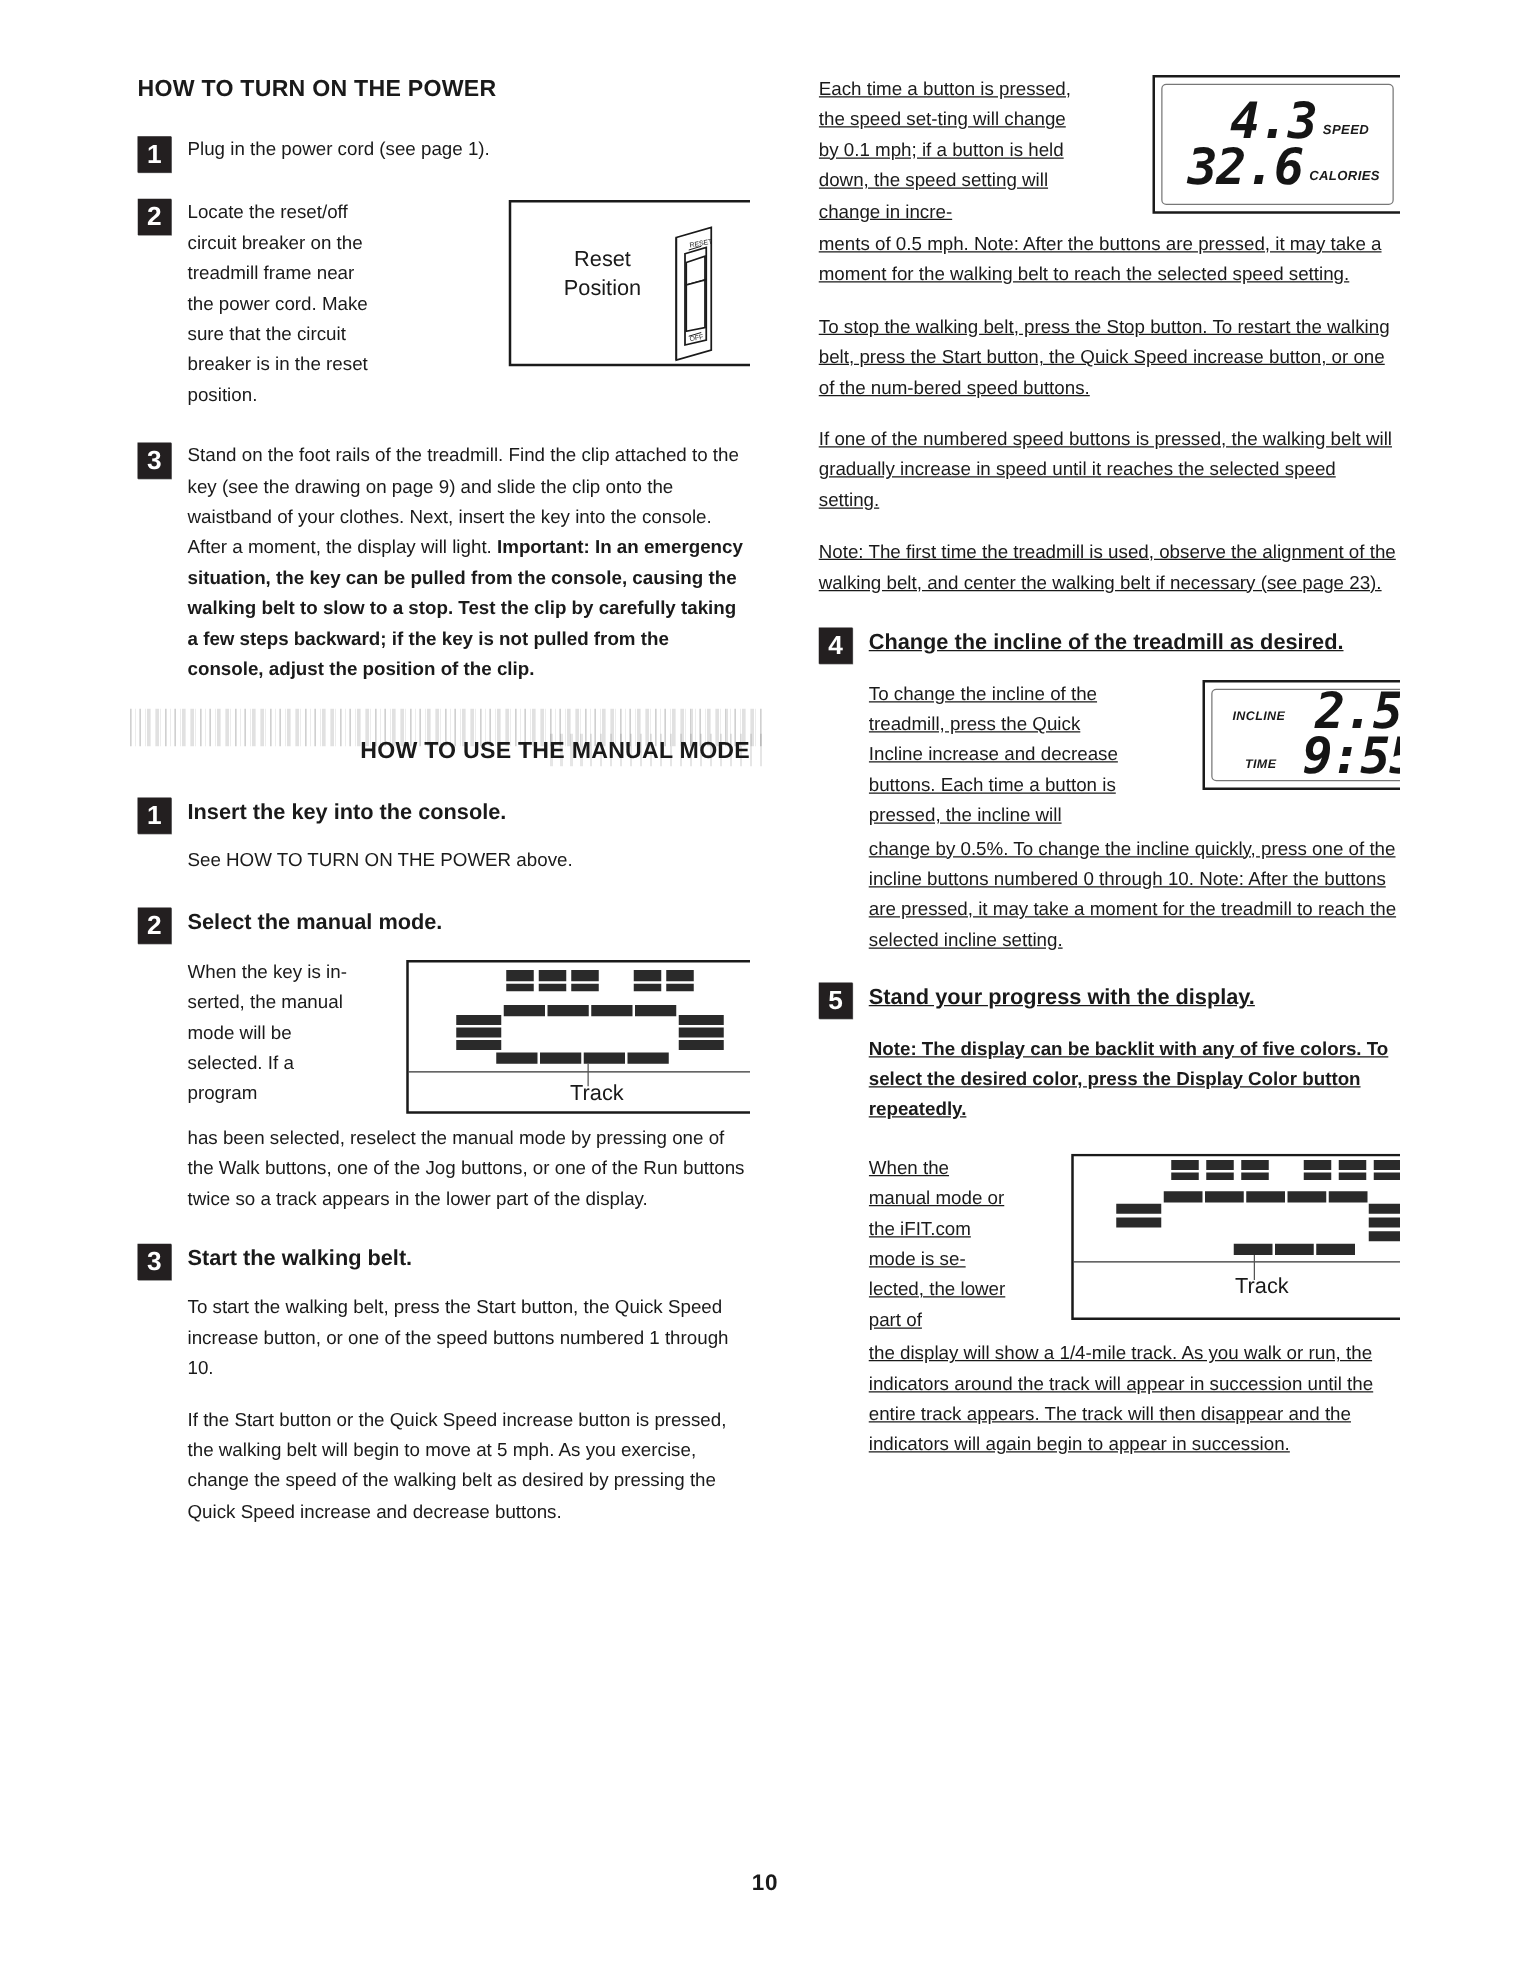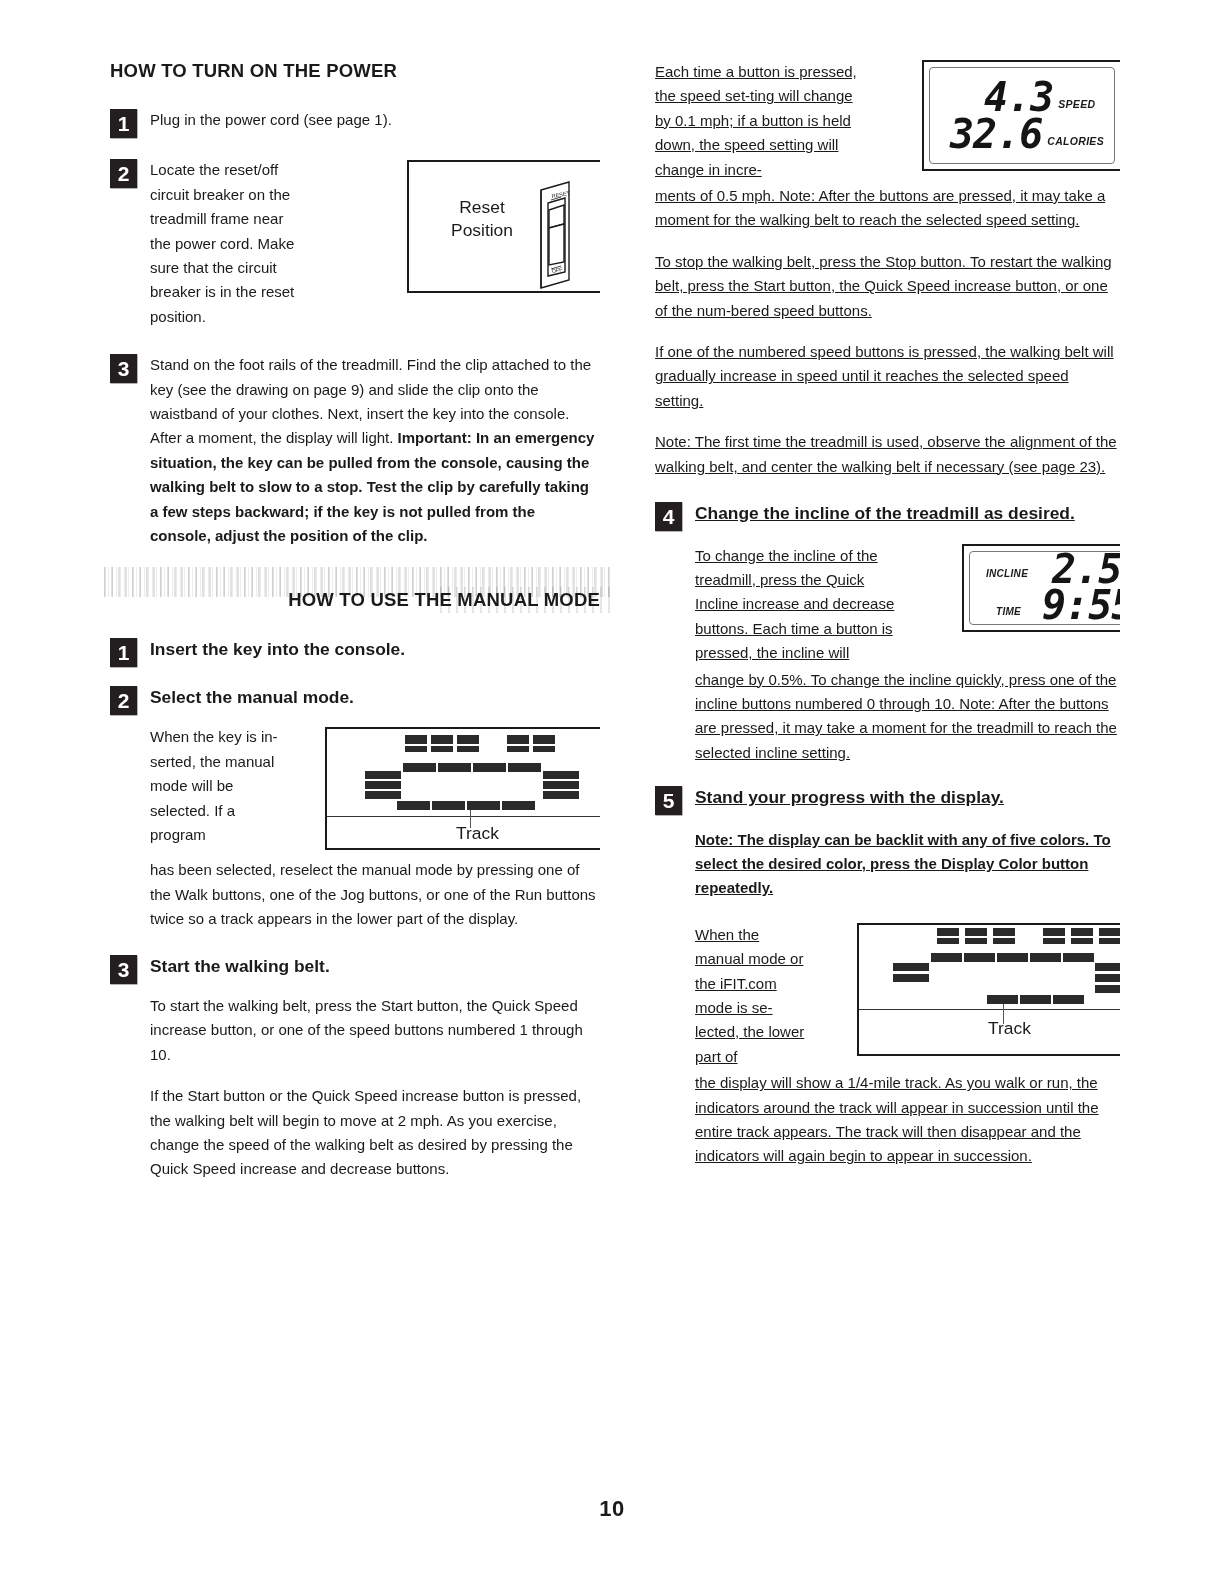--- a/index.html
+++ b/index.html
@@ -95,21 +95,21 @@
   .track-right-fig{width:305px;height:133px;}
   .trackbox .divider{position:absolute;left:0;right:0;height:1px;background:#333;}
   .trackbox .track-label{
     position:absolute;font-size:17.4px;text-align:center;width:100%;
   }
   .trackbox .leader{position:absolute;width:1px;background:#555;}
   .dashseg{position:absolute;background:#2a2a2a;}
 
   .pagenum{
     position:absolute;left:0;right:0;top:1496px;text-align:center;
-    font-size:22px;font-weight:bold;letter-spacing:.5px;
+    font-size:18px;font-weight:bold;letter-spacing:.5px;
   }
 </style>
 </head>
 <body>
 
 <div class="page">
 
   <div class="col col-left">
 
     <h2 class="sec">HOW TO TURN ON THE POWER</h2>
@@ -153,20 +153,21 @@
 
     <h2 class="sec ruled" style="margin-top:20px;">
       <span class="noise"></span>
       <span class="noise2"></span>
       <span class="txt">HOW TO USE THE MANUAL MODE</span>
     </h2>
 
     <div class="step" style="margin-bottom:24px;">
       <div class="badge">1</div>
       <p class="bold-head">Insert the key into the console.</p>
+      <p>See HOW TO TURN ON THE POWER above.</p>
     </div>
 
     <div class="step wrap" style="margin-bottom:22px;">
       <div class="badge">2</div>
       <p class="bold-head">Select the manual mode.</p>
       <div class="wrap">
         <div class="trackbox track-left-fig fig-right" style="margin-right:-30px;">
 
           <div class="dashseg" style="left:78px;top:6px;width:22px;height:9px;"></div>
           <div class="dashseg" style="left:78px;top:17px;width:22px;height:6px;"></div>
@@ -202,21 +203,21 @@
         </div>
         <p class="narrow-r" style="margin-bottom:0;">When the key is in-serted, the manual mode will be selected. If a program</p>
       </div>
       <p style="margin-top:2px;">has been selected, reselect the manual mode by pressing one of the Walk buttons, one of the Jog buttons, or one of the Run buttons twice so a track appears in the lower part of the display.</p>
     </div>
 
     <div class="step">
       <div class="badge">3</div>
       <p class="bold-head">Start the walking belt.</p>
       <p>To start the walking belt, press the Start button, the Quick Speed increase button, or one of the speed buttons numbered 1 through 10.</p>
-      <p>If the Start button or the Quick Speed increase button is pressed, the walking belt will begin to move at 2 mph. As you exercise, change the speed of the walking belt as desired by pressing the Quick Speed increase and decrease buttons.</p>
+      <p>If the Start button or the Quick Speed increase button is pressed, the walking belt will begin to move at 5 mph. As you exercise, change the speed of the walking belt as desired by pressing the Quick Speed increase and decrease buttons.</p>
     </div>
   </div>
 
   <div class="col col-right">
 
     <div class="wrap">
       <div class="lcd lcd-speed fig-right-tight" style="margin-right:-2px;">
         <div class="inner"></div>
         <div class="lcd-row" style="left:60px;top:18px;">
           <span class="seg seg-big">4.3</span>

